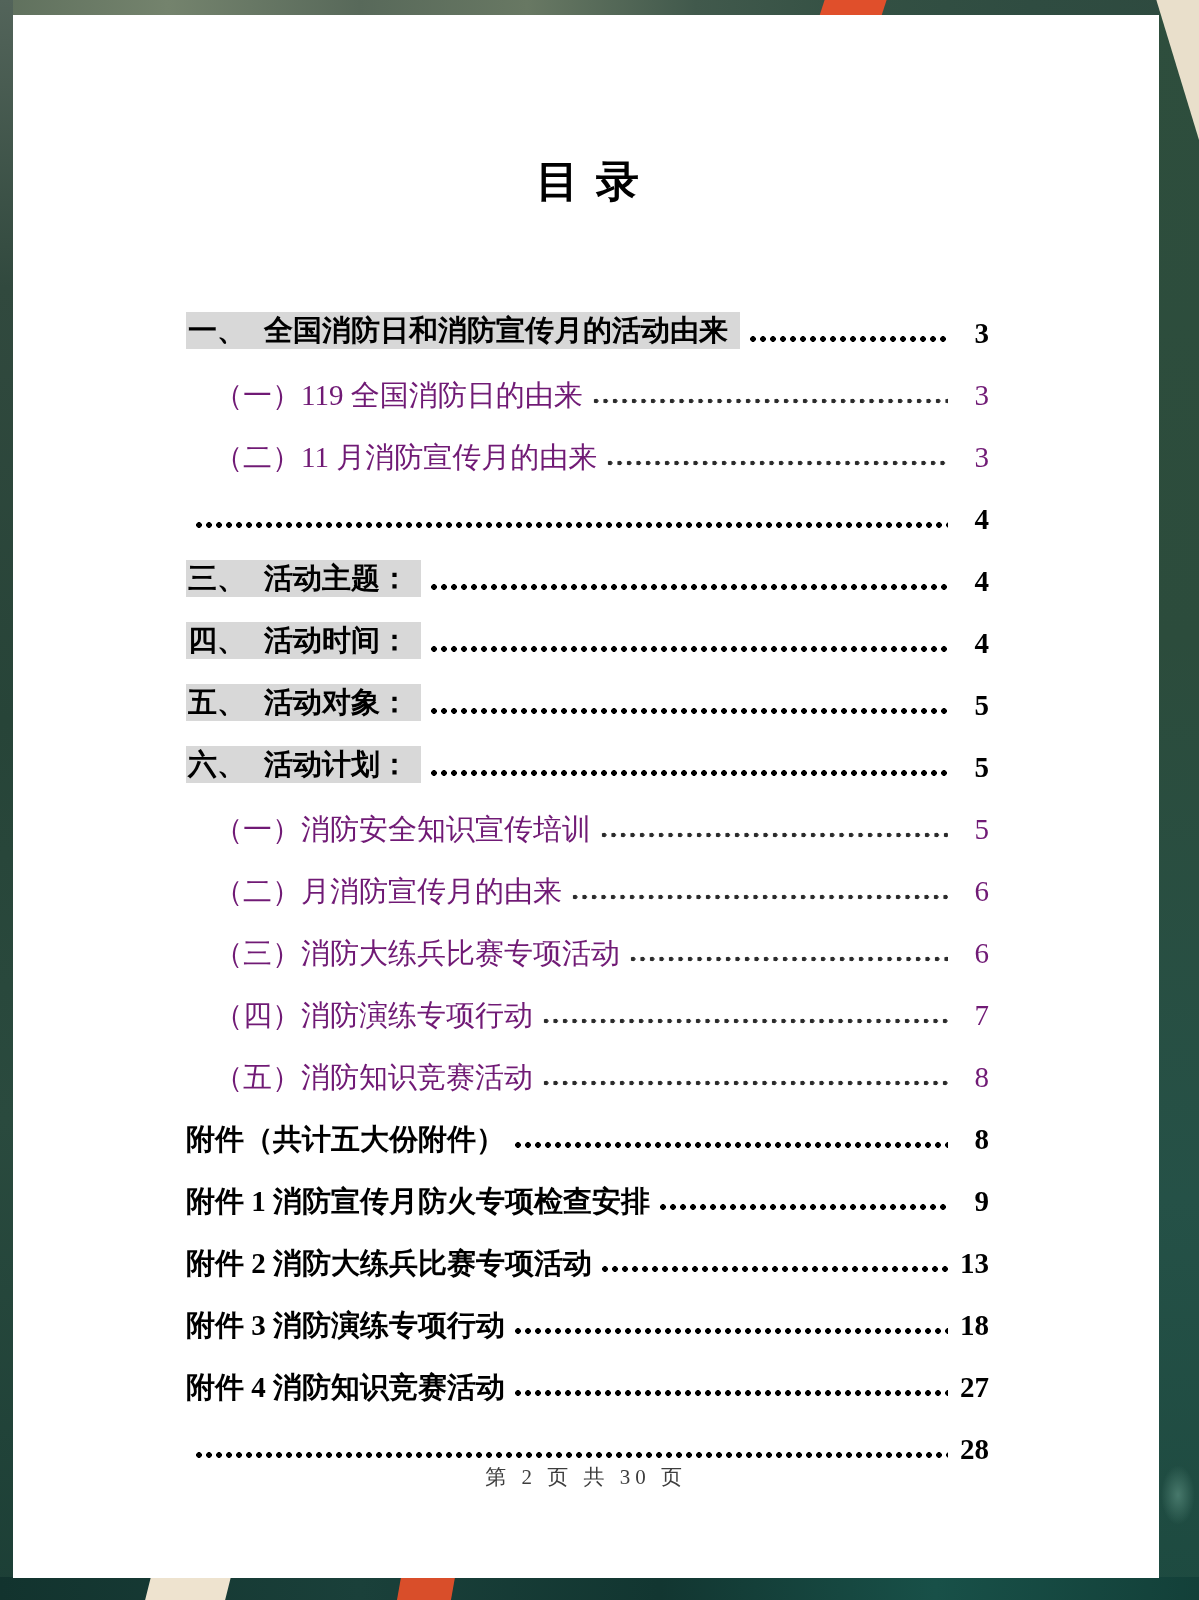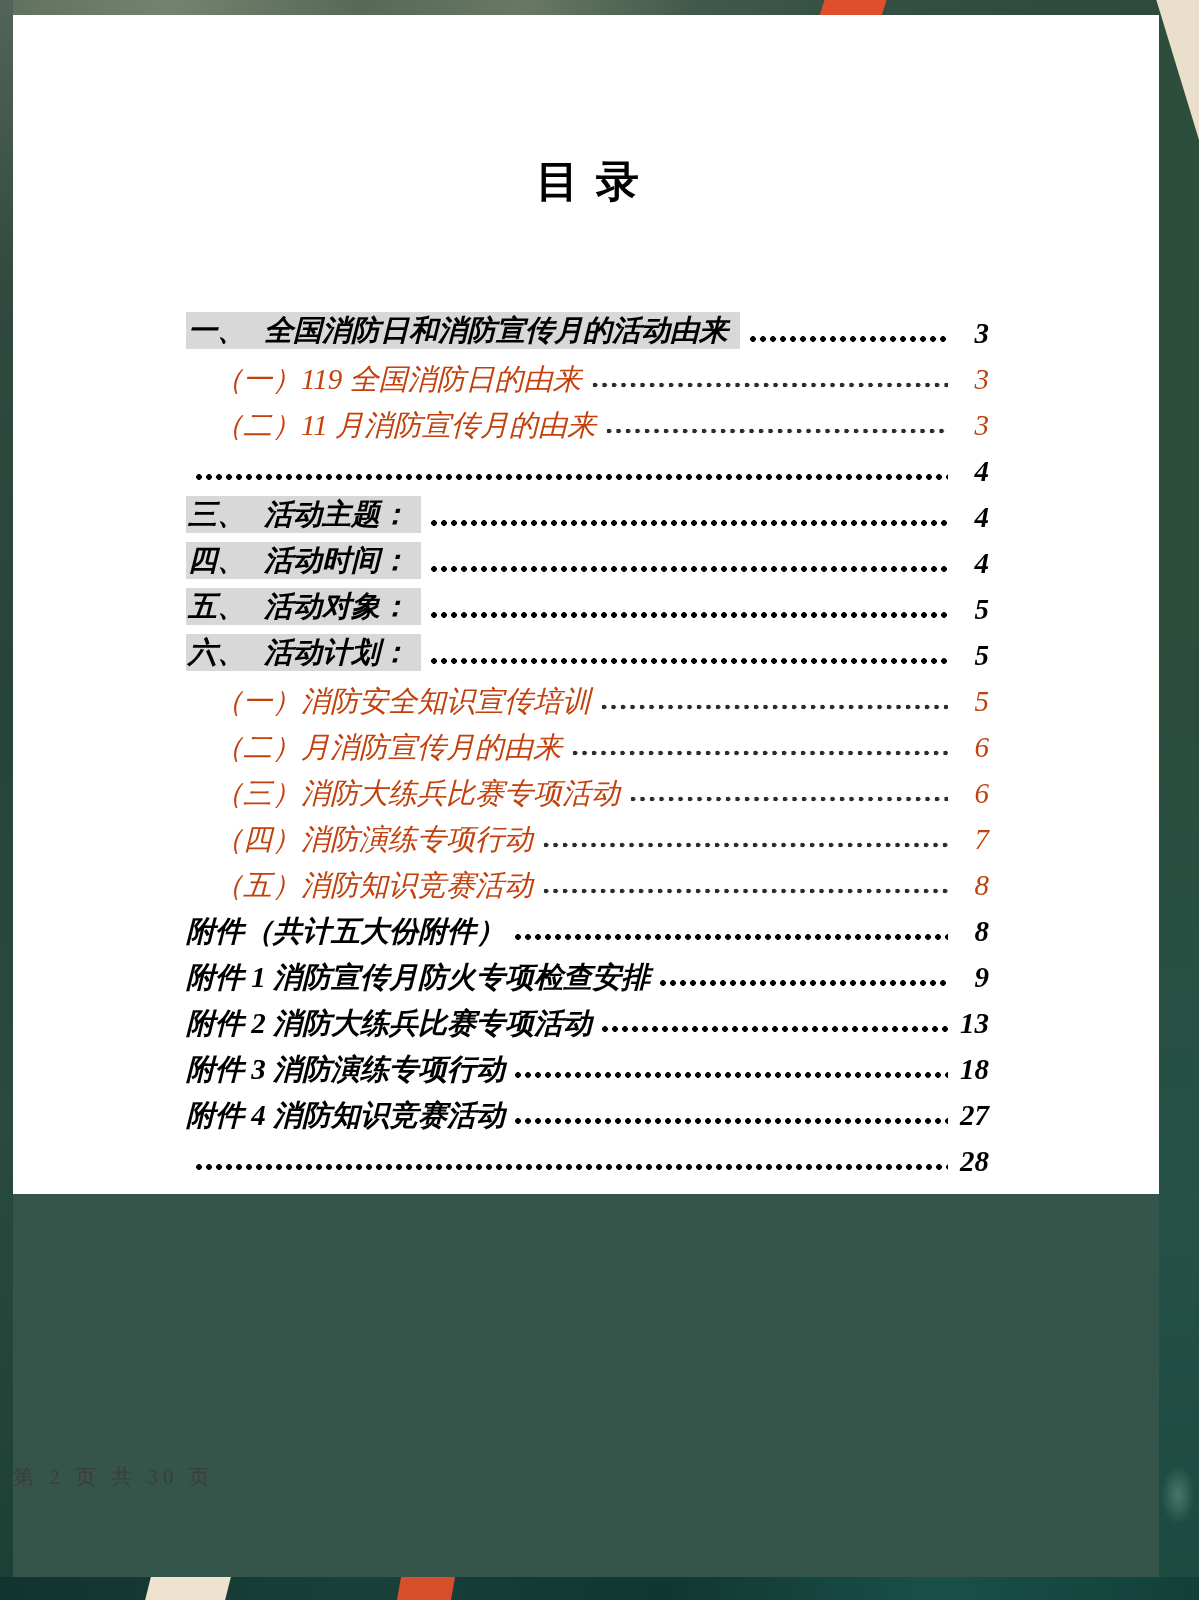--- a/index.html
+++ b/index.html
@@ -44,55 +44,55 @@
     position:absolute; bottom:0; left:399px; width:54px; height:23px;
     background:#d94e2a; transform:skewX(-10deg);
   }
   .blob-teal-br {
     position:absolute; right:4px; bottom:75px; width:34px; height:60px;
     background:radial-gradient(ellipse at center,#47786b 0%,rgba(71,120,107,0) 70%);
   }
 
   
   .doc-page {
-    position:absolute; left:13px; top:15px; width:1146px; height:1179px;
+    position:absolute; left:13px; top:15px; width:1146px; height:1563px;
     background:#ffffff; color:#000;
   }
   .doc-content { padding:138px 170px 0 173px; }
 
   .doc-title {
     text-align:center; font-size:43px; font-weight:bold;
     letter-spacing:17px; text-indent:17px; margin-bottom:106px;
   }
 
   .toc-row {
     display:flex; align-items:flex-end;
     font-size:29px; line-height:32px; height:32px;
-    margin-bottom:14px; white-space:nowrap;font-style:italic;
+    margin-bottom:30px; white-space:nowrap;
   }
   .toc-row.bold { font-weight:bold; }
-  .toc-row.lv2 { padding-left:28px; color:#c2410c; }
+  .toc-row.lv2 { padding-left:28px; color:#701a75; }
   .htext { display:inline-block; }
   .toc-row.hl .htext { background:#d8d8d8; padding:2px 12px 3px 2px; }
   .prefix.tab { margin-right:18px; }
 
   .dots {
     flex:1 1 auto; height:10px; margin:0 5px 5px 9px;
     background-image:radial-gradient(circle at 4px 5px,#2a2a2a 2.1px,rgba(0,0,0,0) 2.6px);
     background-size:9.5px 10px; background-repeat:repeat-x;
   }
   .toc-row.bold .dots {
     background-image:radial-gradient(circle at 4px 5px,#000 2.6px,rgba(0,0,0,0) 3.1px);
     background-size:10px 10px;
   }
   .pg { min-width:36px; text-align:right; }
 
   .doc-footer {
     position:absolute; left:0; right:0; top:1448px;
-    text-align:left; font-size:21px; letter-spacing:5px; color:#3d3d3d;
+    text-align:center; font-size:21px; letter-spacing:5px; color:#3d3d3d;
   }
 </style>
 </head>
 <body>
 
 <div class="bg-top"></div>
 <div class="bg-left"></div>
 <div class="bg-right"></div>
 <div class="bg-bottom"></div>
 <div class="stripe-red-top"></div>

